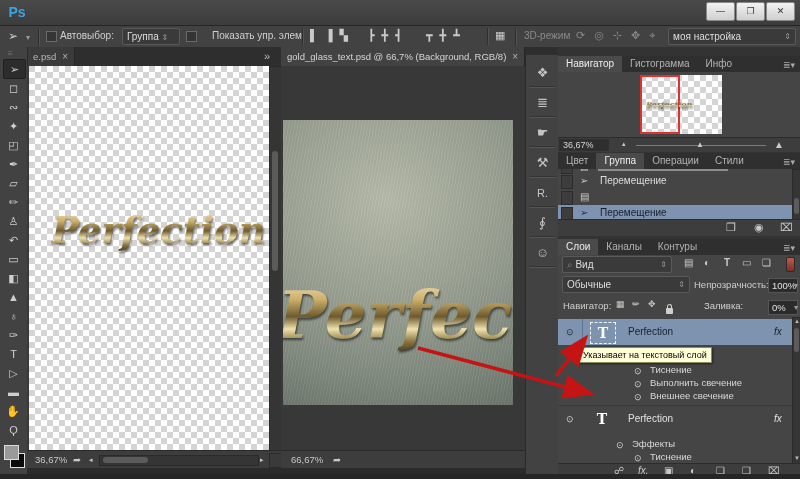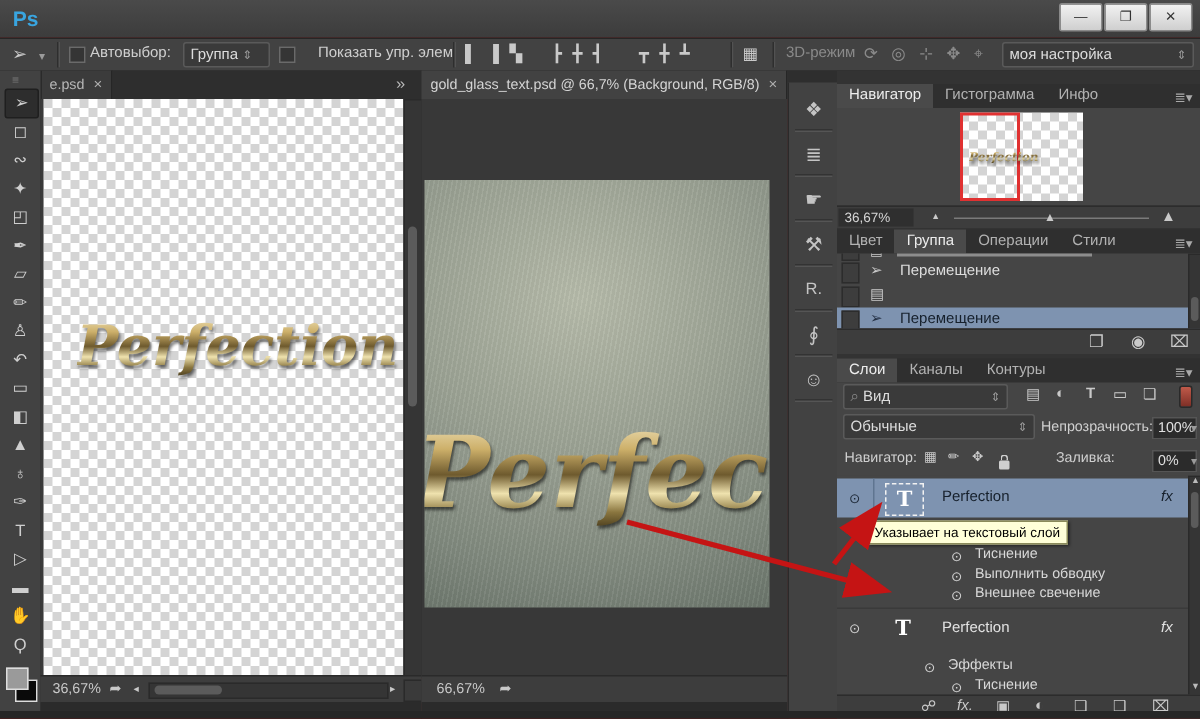--- a/index.html
+++ b/index.html
@@ -277,21 +277,21 @@
             <span class="p" style="left:70px;top:7px;font-size:10px;">Perfection</span>
             <span class="p fxlab" style="left:216px;top:7px;">fx</span>
           </div>
 
           <div class="p effrow" style="left:0;top:46px;width:234px;">
             <span class="eye p" style="left:76px;top:2px;">⊙</span>
             <span class="p" style="left:92px;">Тиснение</span>
           </div>
           <div class="p effrow" style="left:0;top:59px;width:234px;">
             <span class="eye p" style="left:76px;top:2px;">⊙</span>
-            <span class="p" style="left:92px;">Выполнить обводку</span>
+            <span class="p" style="left:92px;">Выполнить свечение</span>
           </div>
           <div class="p effrow" style="left:0;top:72px;width:234px;">
             <span class="eye p" style="left:76px;top:2px;">⊙</span>
             <span class="p" style="left:92px;">Внешнее свечение</span>
           </div>
 
           <div class="p" style="left:0;top:88px;width:234px;height:26px;border-top:1px solid #3a3a3a;">
             <span class="p eye" style="left:8px;top:8px;">⊙</span>
             <div class="p tthumb" style="left:32px;top:3px;">T</div>
             <span class="p" style="left:70px;top:7px;font-size:10px;color:#e2e2e2;">Perfection</span>

